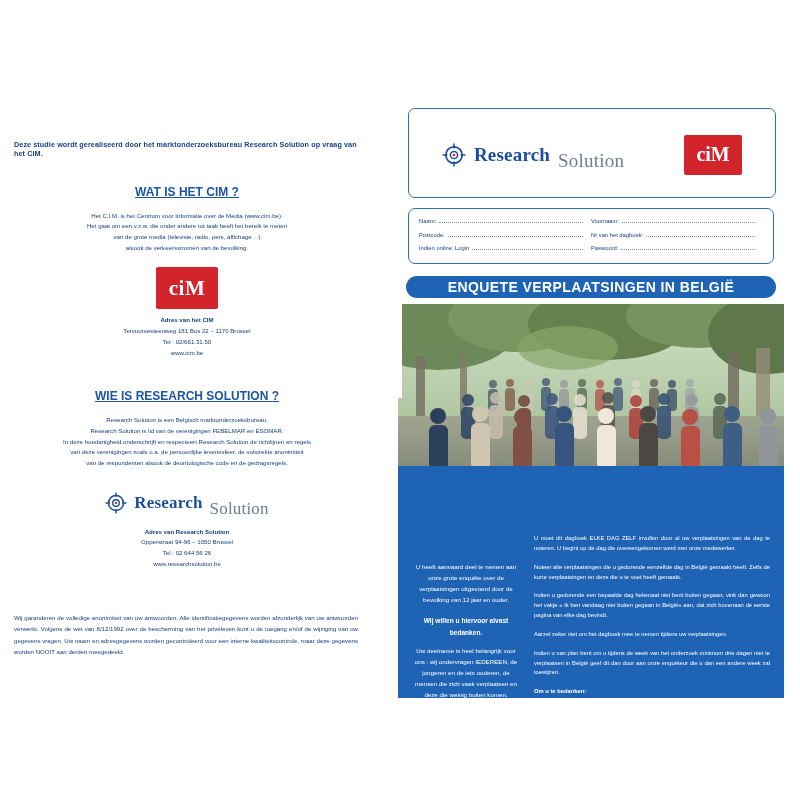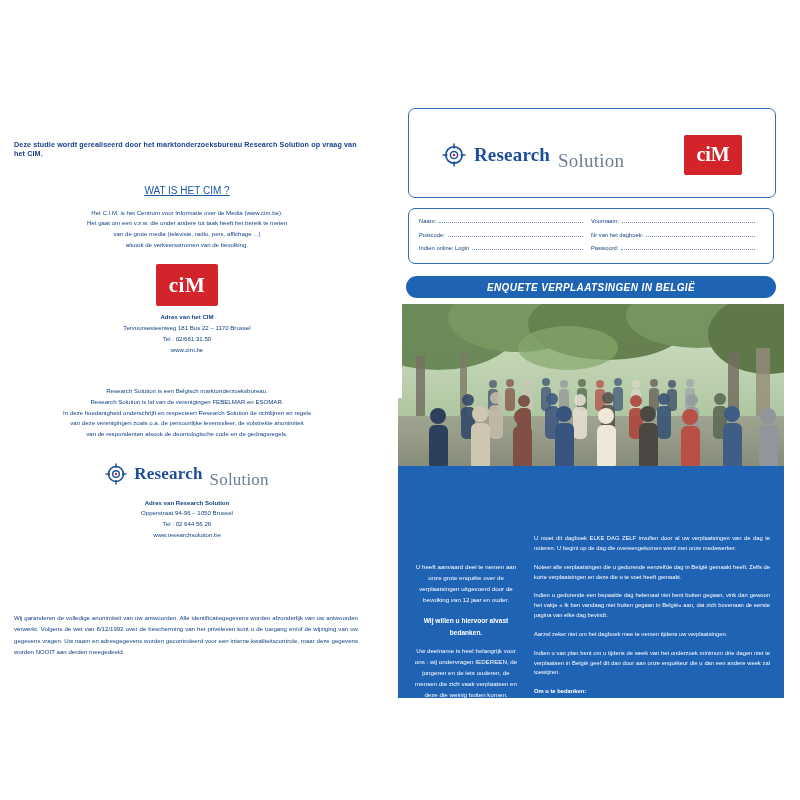--- a/index.html
+++ b/index.html
@@ -16,21 +16,21 @@
   
   .left-panel{
     position:absolute;left:14px;top:140px;width:346px;
   }
   .lead-line{
     font-size:7.2px;font-weight:bold;color:#1b3f8b;
     line-height:1.3;margin:0 0 26px 0;
     letter-spacing:.1px;
   }
   .sec-title{
-    text-align:center;font-size:10px;font-weight:normal;color:#1b55a4;
+    text-align:center;font-size:12px;font-weight:bold;color:#1b55a4;
     text-decoration:underline;margin:0 0 12px 0;
   }
   .sec-body{
     text-align:center;font-size:6.1px;line-height:1.75;color:#14407f;
     margin:0 auto;width:300px;
   }
   .spacer-30{height:30px;}
 
   
   .cim-logo-left{
@@ -105,21 +105,21 @@
   .dots{
     flex:1;border-bottom:1px dotted #7a93b5;height:6px;margin-right:8px;
   }
 
   .banner{
     position:absolute;left:16px;top:168px;width:370px;height:22px;
     background:#1f63b4;border-radius:11px;
     display:flex;align-items:center;justify-content:center;
   }
   .banner span{
-    color:#ffffff;font-size:10px;font-weight:bold;letter-spacing:.4px;font-style:italic;
+    color:#ffffff;font-size:14px;font-weight:bold;letter-spacing:.4px;
   }
 
   
   .photo{
     position:absolute;left:8px;top:196px;width:386px;height:166px;
     overflow:hidden;
   }
   .photo svg{display:block;}
 
   
@@ -168,20 +168,21 @@
 
     <div class="addr-block">
       <div class="addr-head">Adres van het CIM</div>
       <div style="white-space:pre-line">Tervuursesteenweg 181 Bus 22 – 1170 Brussel
 Tel : 02/661.31.50
 www.cim.be</div>
     </div>
 
     <div class="spacer-30"></div>
 
+    <div class="sec-title">WIE IS RESEARCH SOLUTION ?</div>
     <div class="sec-body" style="white-space:pre-line">Research Solution is een Belgisch marktonderzoeksbureau.
 Research Solution is lid van de verenigingen FEBELMAR en ESOMAR.
 In deze hoedanigheid onderschrijft en respecteert Research Solution de richtlijnen en regels
 van deze verenigingen zoals o.a. de persoonlijke levenssfeer, de volstrekte anonimiteit
 van de respondenten alsook de deontologische code en de gedragsregels.</div>
 
     <div class="rs-logo">
       <span class="rs-mark">
         <svg width="22" height="22" viewBox="0 0 22 22">
           <circle cx="11" cy="11" r="7.5" fill="none" stroke="#1b4f9c" stroke-width="1.6"></circle>

